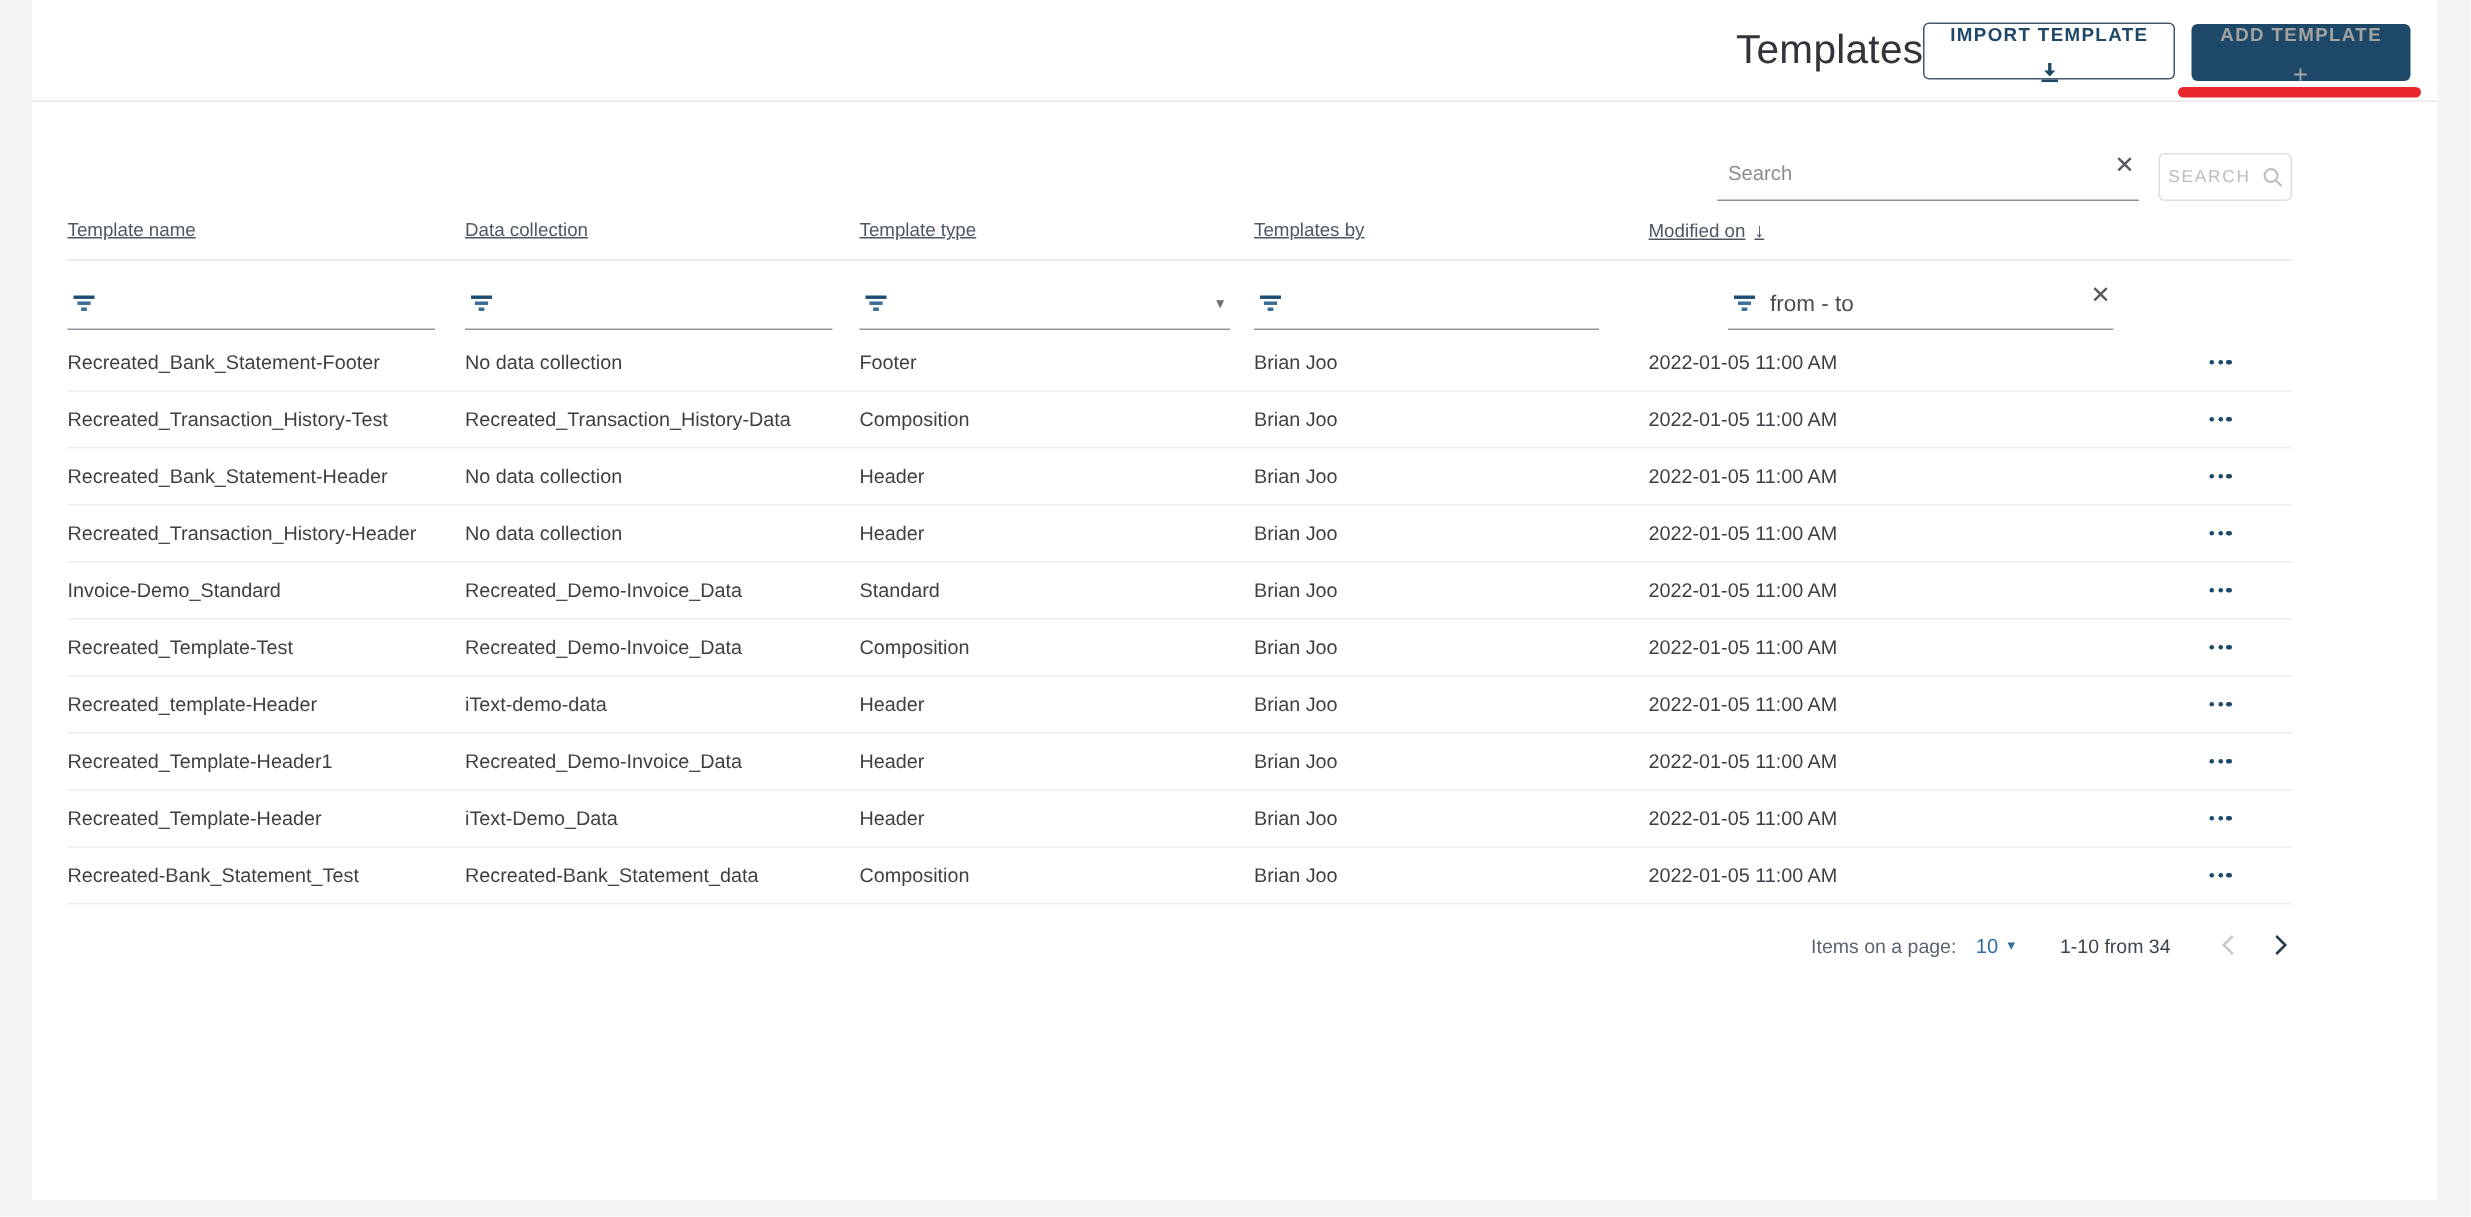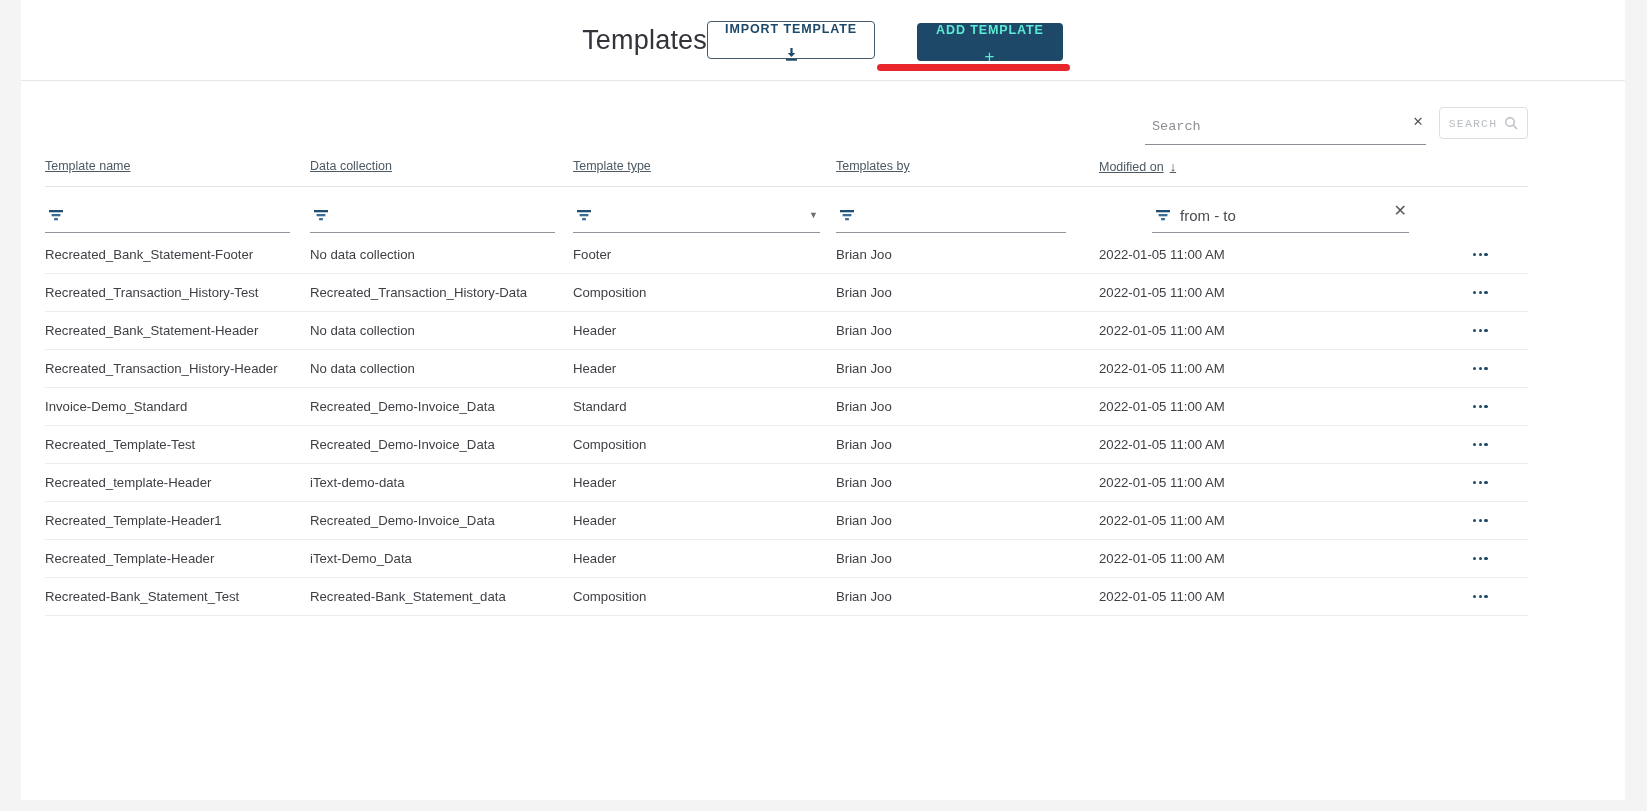--- a/index.html
+++ b/index.html
@@ -8,34 +8,34 @@
   }
   html,body{margin:0;padding:0}
   body{
     width:1647px;height:811px;position:relative;overflow:hidden;
     background:#f4f4f5;font-family:"Liberation Sans",sans-serif;
     -webkit-font-smoothing:antialiased;
   }
   .card{position:absolute;left:21px;top:0;right:22px;bottom:11px;background:#ffffff;}
 
   
-  .topbar{height:81px;box-sizing:border-box;display:flex;align-items:center;
-    justify-content:center;padding:0 18px 0 17px;border-bottom:1px solid var(--divider);}
+  .topbar{height:68px;box-sizing:border-box;display:flex;align-items:center;
+    justify-content:flex-end;padding:0 18px 0 17px;border-bottom:1px solid var(--divider);}
   .page-title{font-size:27px;font-weight:500;color:#32333b;margin:0;letter-spacing:.2px;}
   .topbar-actions{display:flex;align-items:center;gap:11px;}
   .btn{height:38px;border-radius:4px;font-size:12.5px;font-weight:700;letter-spacing:.9px;
     display:inline-flex;align-items:center;gap:11px;cursor:pointer;font-family:inherit;box-sizing:border-box;flex-direction:column;}
   .btn-outline{background:#fff;border:1px solid #46596b;color:var(--navy);padding:0 17px;}
-  .btn-primary{background:var(--navy);border:none;color:#5eead4;padding:0 19px;margin-left:31px;}
+  .btn-primary{background:var(--navy);border:none;color:#a3a3a3;padding:0 19px;}
   .btn-primary .plus{font-size:17px;font-weight:400;line-height:1;}
   .add-wrap{position:relative;}
   .red-line{position:absolute;left:-9px;right:-7px;top:44px;height:7px;border-radius:4px;background:var(--red);}
 
   
-  .search-row{display:flex;align-items:center;justify-content:flex-end;margin:18px 97px 0 0;height:48px;font-family:Liberation Mono, monospace;}
+  .search-row{display:flex;align-items:flex-end;justify-content:flex-end;margin:18px 97px 0 0;height:48px;}
   .search-field{position:relative;width:281px;height:44px;display:flex;align-items:flex-end;
     border-bottom:1px solid #8d8e95;box-sizing:border-box;margin-right:13px;}
   .search-field input{border:none;outline:none;width:100%;font-size:13.5px;color:#333;
     padding:0 30px 10px 7px;font-family:inherit;background:transparent;}
   .search-field input::placeholder{color:#8c8d94;}
   .x-glyph{font-size:16px;color:#58595e;line-height:1;}
   .search-clear{position:absolute;right:3px;top:12px;cursor:pointer;}
   .search-btn{width:89px;height:32px;border:1px solid #dcdee1;border-radius:4px;background:#fff;
     color:#b9bdc2;font-size:11.5px;font-weight:400;letter-spacing:1.2px;display:inline-flex;
     align-items:center;justify-content:center;gap:7px;cursor:default;font-family:inherit;}
@@ -350,14 +350,32 @@
       <button class="dots" title="">
         <span class="d"></span>
               <span class="d"></span>
               <span class="d"></span>
       </button>
     </div>
   </div>
 </div>
   </div>
 
+  <div class="pager">
+    <span>Items on a page:</span>
+    <span class="page-size">
+      <span class="num">10</span>
+      <span class="caret">▾</span>
+    </span>
+    <span class="range">1-10 from 34</span>
+    <button class="chev chev-left">
+      <svg width="9" height="14" viewBox="0 0 9 14" fill="none" stroke="#c6c9cd" stroke-width="1.7">
+          <path d="M7.5 1 1.5 7l6 6"></path>
+        </svg>
+    </button>
+    <button class="chev chev-right">
+      <svg width="9" height="14" viewBox="0 0 9 14" fill="none" stroke="#2a3b4a" stroke-width="1.7">
+          <path d="M1.5 1l6 6-6 6"></path>
+        </svg>
+    </button>
+  </div>
 
 </div>
 
 </body></html>

